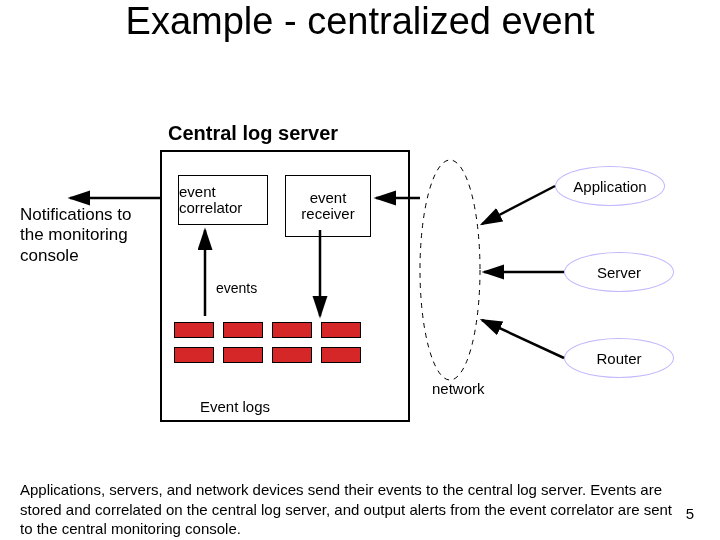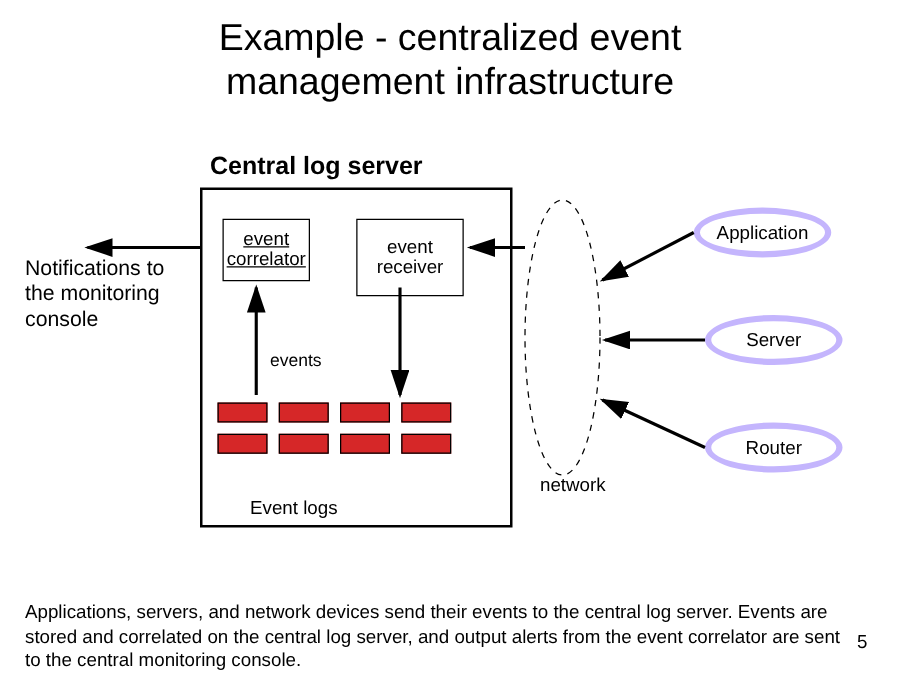--- a/index.html
+++ b/index.html
@@ -6,23 +6,22 @@
   body {
     width: 720px;
     height: 540px;
     font-family: Arial, Helvetica, sans-serif;
     background: #fff;
     position: relative;
     overflow: hidden;
   }
   .title {
     text-align: center;
-    font-size: 30px;
+    font-size: 38px;
     font-weight: 400;
-    padding-top: 14px;
     line-height: 1.15;
   }
   .subtitle {
     position: absolute;
     left: 168px;
     top: 122px;
     font-size: 20px;
     font-weight: bold;
   }
   .central-box {
@@ -31,31 +30,29 @@
     top: 150px;
     width: 250px;
     height: 272px;
     border: 2px solid #000;
     background: #fff;
   }
   .correlator {
     position: absolute;
     left: 178px;
     top: 175px;
-    width: 70px;
+    width: 90px;
     height: 50px;
     border: 1px solid #000;
     background: #fff;
     font-size: 15px;
-    text-align: center;
     display: flex;
     align-items: center;
     justify-content: center;
     line-height: 1.1;
-    text-decoration: underline;
   }
   .receiver {
     position: absolute;
     left: 285px;
     top: 175px;
     width: 86px;
     height: 62px;
     border: 1px solid #000;
     background: #fff;
     font-size: 15px;
@@ -100,21 +97,21 @@
   .network-label {
     position: absolute;
     left: 432px;
     top: 380px;
     font-size: 15px;
   }
   .ellipse-label {
     position: absolute;
     width: 110px;
     height: 40px;
-    border: 5px solid #c4b5fd;
+    border: 1px solid #c4b5fd;
     border-radius: 50%;
     background: #fff;
     display: flex;
     align-items: center;
     justify-content: center;
     font-size: 15px;
   }
   .app { left: 555px; top: 166px; }
   .server { left: 564px; top: 252px; }
   .router { left: 564px; top: 338px; }
@@ -139,21 +136,20 @@
     width: 720px;
     height: 540px;
     pointer-events: none;
   }
 </style>
 </head>
 <body>
 
 <h1 class="title">
   <span>Example - centralized event</span><br>
-  <span>management infrastructure</span>
 </h1>
 
 <div class="subtitle">Central log server</div>
 
 <div class="central-box"></div>
 
 <div class="correlator">event correlator</div>
 <div class="receiver">event receiver</div>
 
 <div class="events-label">events</div>

